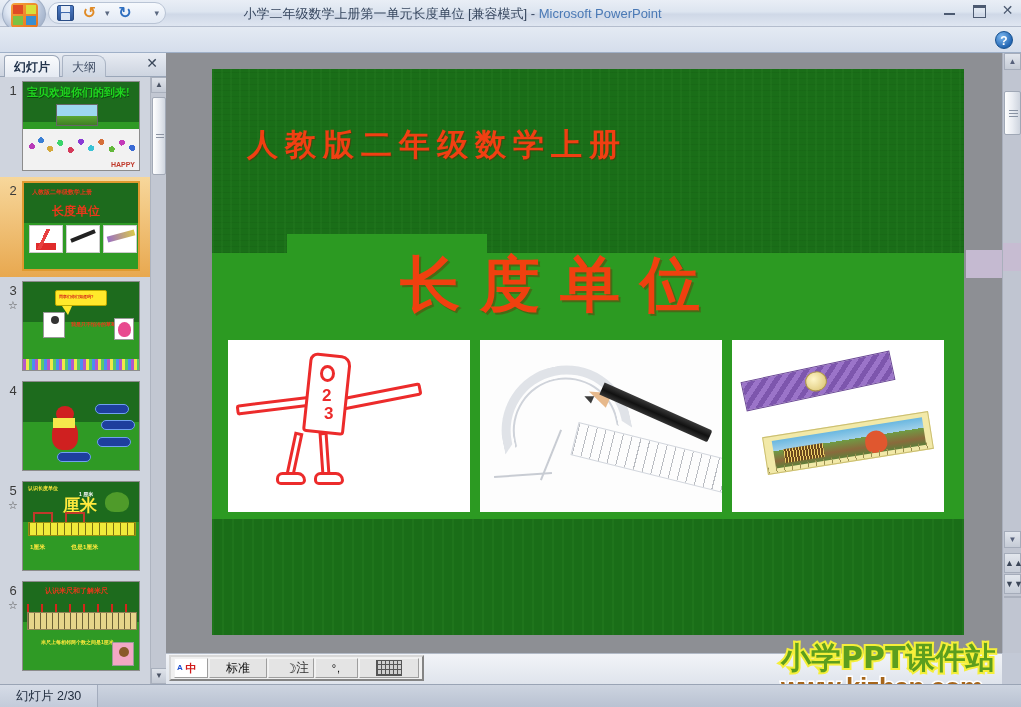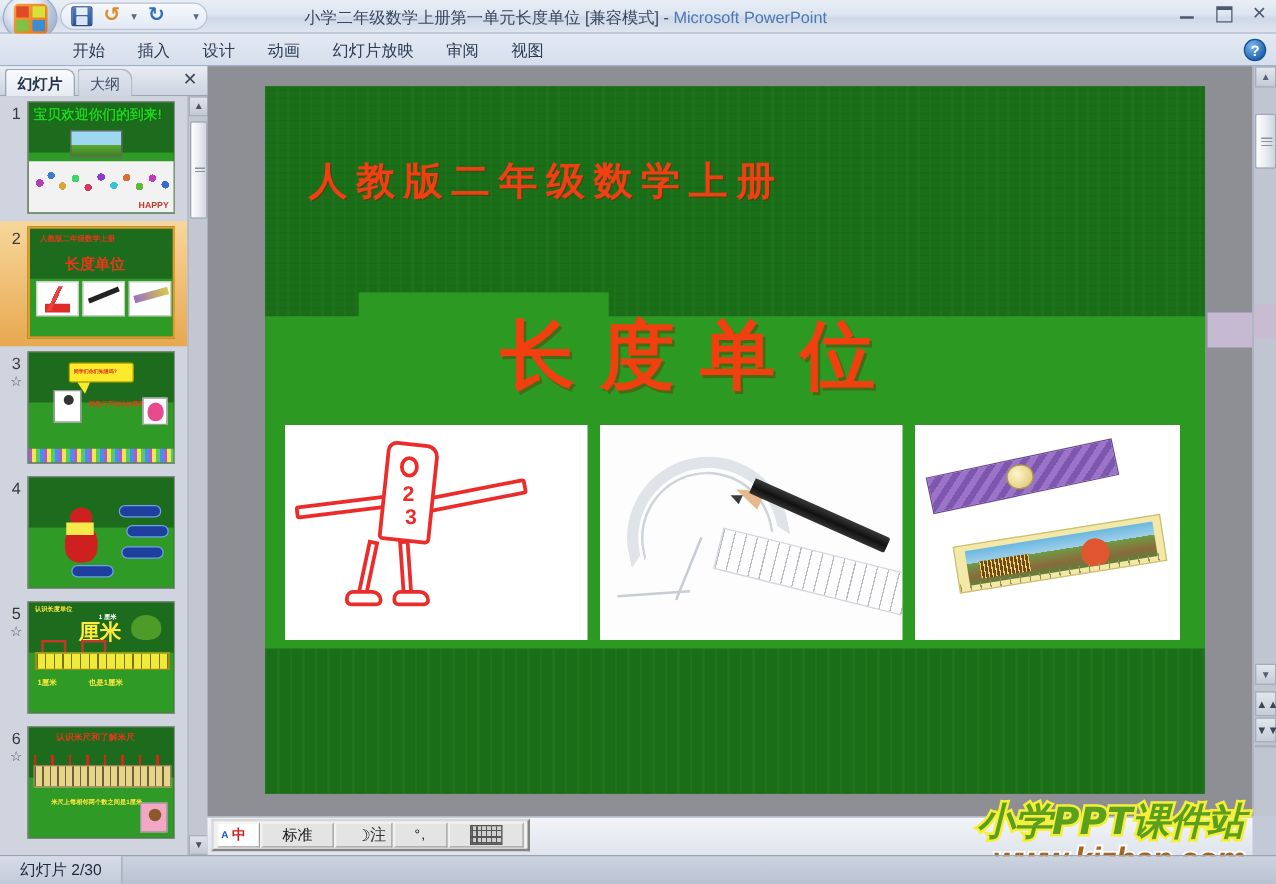--- a/index.html
+++ b/index.html
@@ -439,22 +439,22 @@
   .ime-moon { font-size: 13px; color: #111; }
   .ime-punc { font-size: 11px; letter-spacing: 1px; }
   .ime-kbd {
     width: 26px; height: 16px; border: 1px solid #555; background:#cfcfcf;
     background-image: repeating-linear-gradient(90deg,#555 0 1px, transparent 1px 4px),
                       repeating-linear-gradient(0deg,#555 0 1px, transparent 1px 5px);
   }
   .ime-tail { position:absolute; left:130px; top:5px; font-size:13px; color:#333; }
 
   .watermark {
-    position: absolute; right: 25px; top: 643px; width: 240px; height: 58px;
-    text-align: right; line-height: 1; font-style: italic;
+    position: absolute; right: 0; top: 643px; width: 240px; height: 58px;
+    text-align: left; line-height: 1;
   }
   .wm-line1 {
     font-size: 30px; font-weight: bold; color: #5c9e1e; white-space: nowrap;
     font-family: "DejaVu Sans", "Liberation Sans", sans-serif;
     -webkit-text-stroke: 4px #f5ef3a; paint-order: stroke fill;
     letter-spacing: 0px;
   }
   .wm-line2 {
     font-size: 26px; font-weight: bold; color: #a6651a; white-space: nowrap;
     margin-top: 1px; letter-spacing: -0.5px;
@@ -497,29 +497,20 @@
     </div>
 
     <div class="wnd-btns">
       <div class="wnd-btn wnd-min"></div>
       <div class="wnd-btn wnd-max"></div>
       <div class="wnd-btn">✕</div>
     </div>
   </div>
 
   <div class="ribbon">
-    <div class="tabs">
-      <div class="tab">开始</div>
-      <div class="tab">插入</div>
-      <div class="tab">设计</div>
-      <div class="tab">动画</div>
-      <div class="tab">幻灯片放映</div>
-      <div class="tab">审阅</div>
-      <div class="tab">视图</div>
-    </div>
     <div class="help-btn">?</div>
   </div>
 
   <div class="leftpane">
     <div class="pane-tabs">
       <div class="ptab active">幻灯片</div>
       <div class="ptab inactive">大纲</div>
       <div class="ptab-close">✕</div>
     </div>
 

